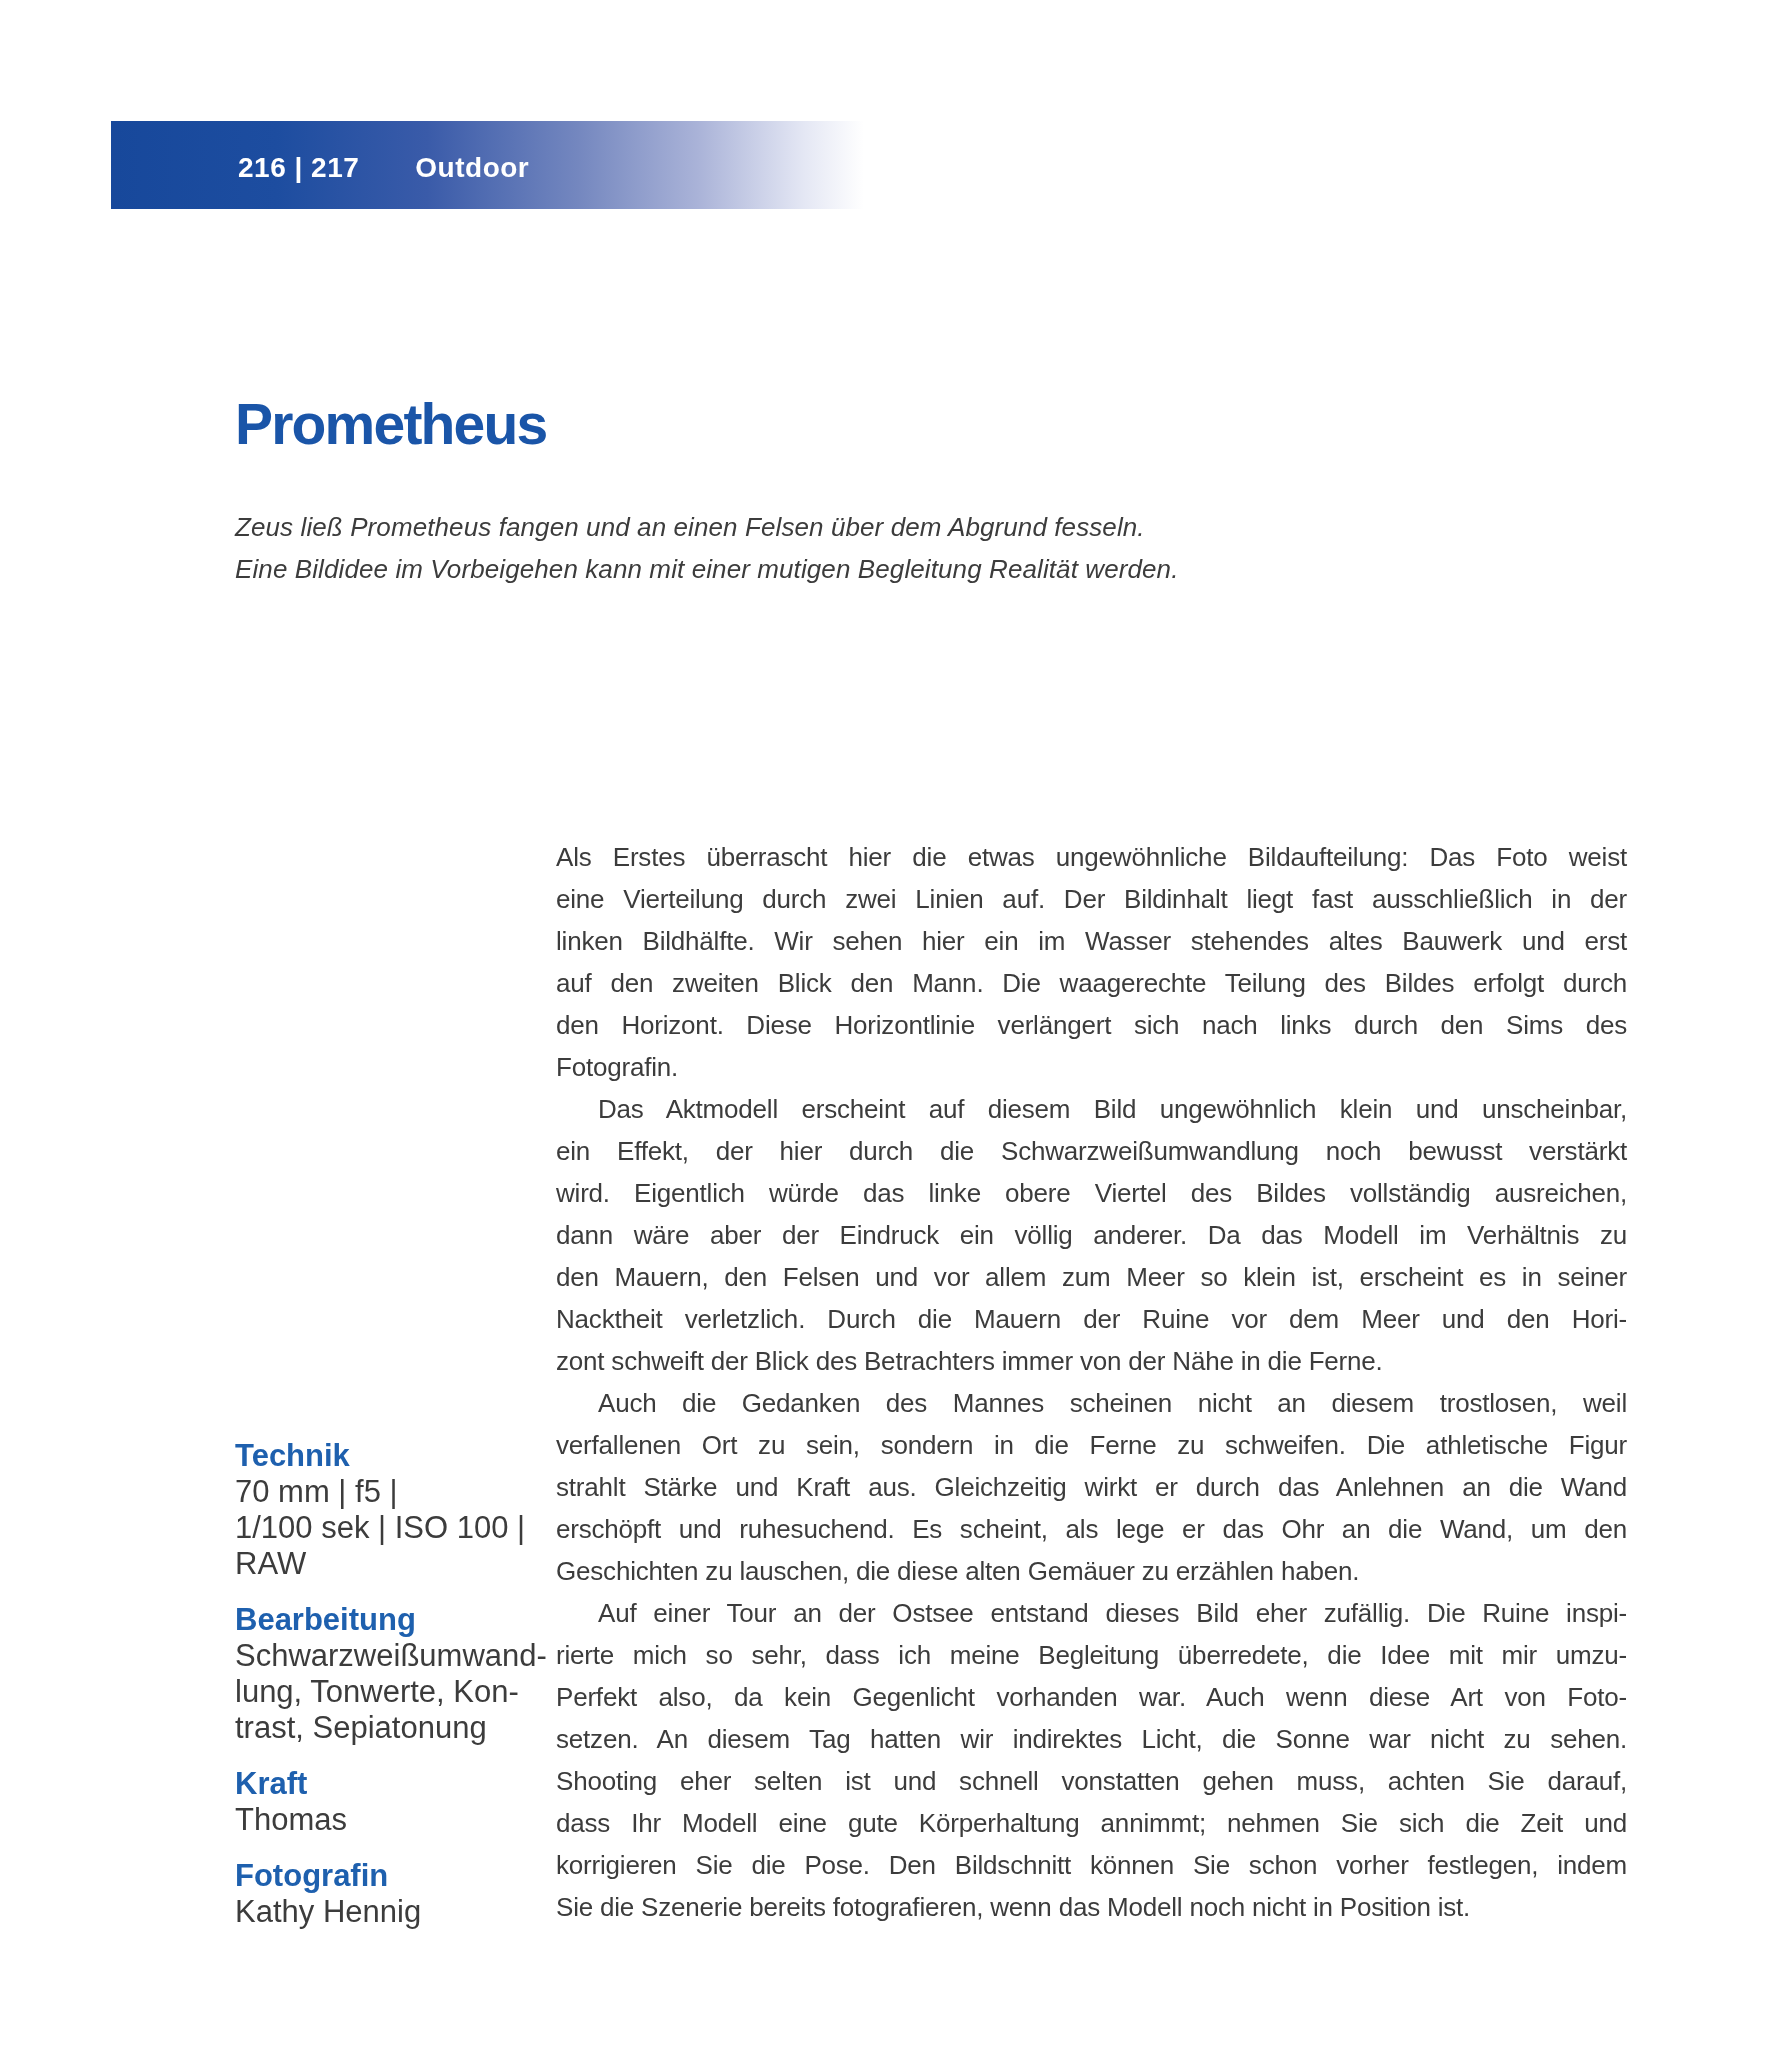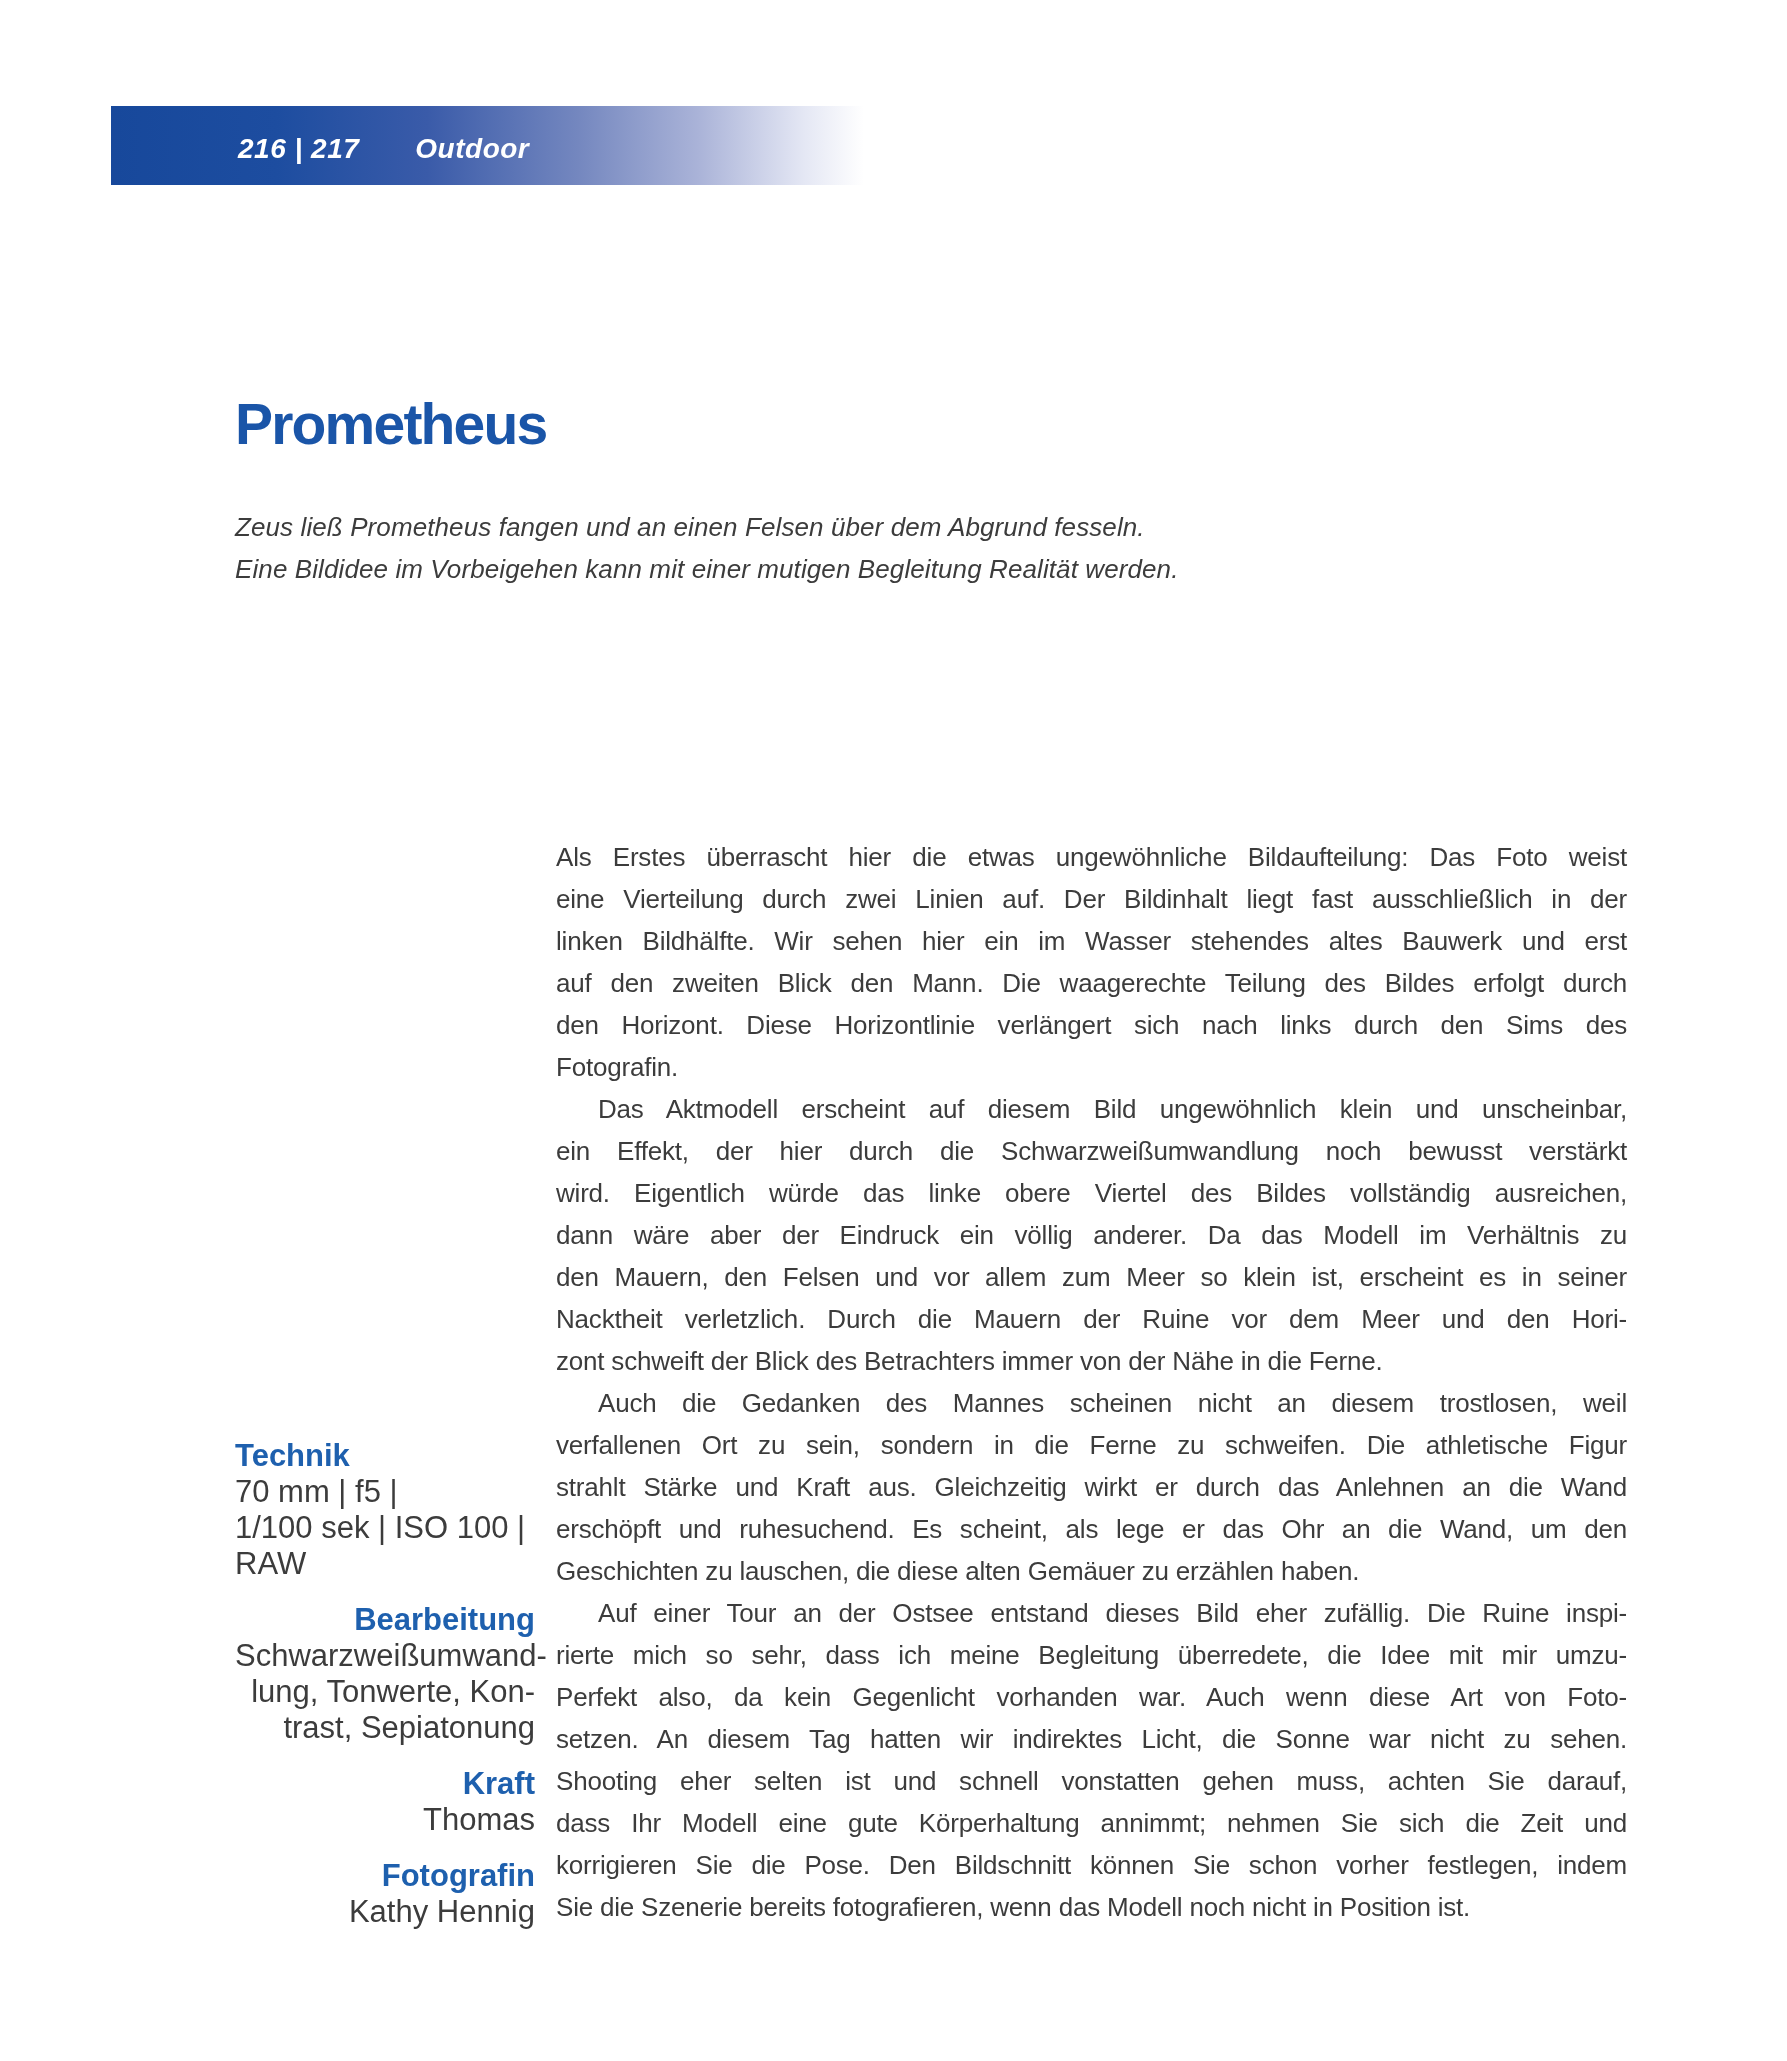--- a/index.html
+++ b/index.html
@@ -13,29 +13,28 @@
     height: 2062px;
     background: #ffffff;
     overflow: hidden;
     font-family: "Liberation Sans", sans-serif;
   }
 
   
   .pagebar {
     position: absolute;
     left: 111px;
-    top: 106px;
+    top: 121px;
     width: 753px;
-    height: 79px;
+    height: 88px;
     background: linear-gradient(to right,
       #17489b 0%, #1d4da0 22%, #3a5ba9 42%, #7487bf 62%,
       #aab3d8 78%, #e4e7f4 92%, #ffffff 100%);
     display: flex;
     align-items: center;
-    font-style: italic;
   }
   .pagebar-text {
     position: absolute;
     left: 127px;
     top: 50%;
     transform: translateY(-42%);
     color: #ffffff;
     font-size: 28px;
     font-weight: 600;
     letter-spacing: 0.5px;
@@ -76,21 +75,21 @@
   .sidebar {
     position: absolute;
     left: 235px;
     top: 1438px;
     width: 300px;
     color: #3c3c3c;
     font-size: 31px;
     line-height: 36px;
   }
   .sidebar-group { margin: 0; }
-  .sidebar-group + .sidebar-group { margin-top: 20px; text-align: right; }
+  .sidebar-group + .sidebar-group { margin-top: 20px; }
   .sidebar-heading {
     color: #1e60ae;
     font-weight: bold;
     line-height: 36px;
   }
   .sidebar-line { line-height: 36px; white-space: nowrap; }
 
   
   .bodytext {
     position: absolute;

